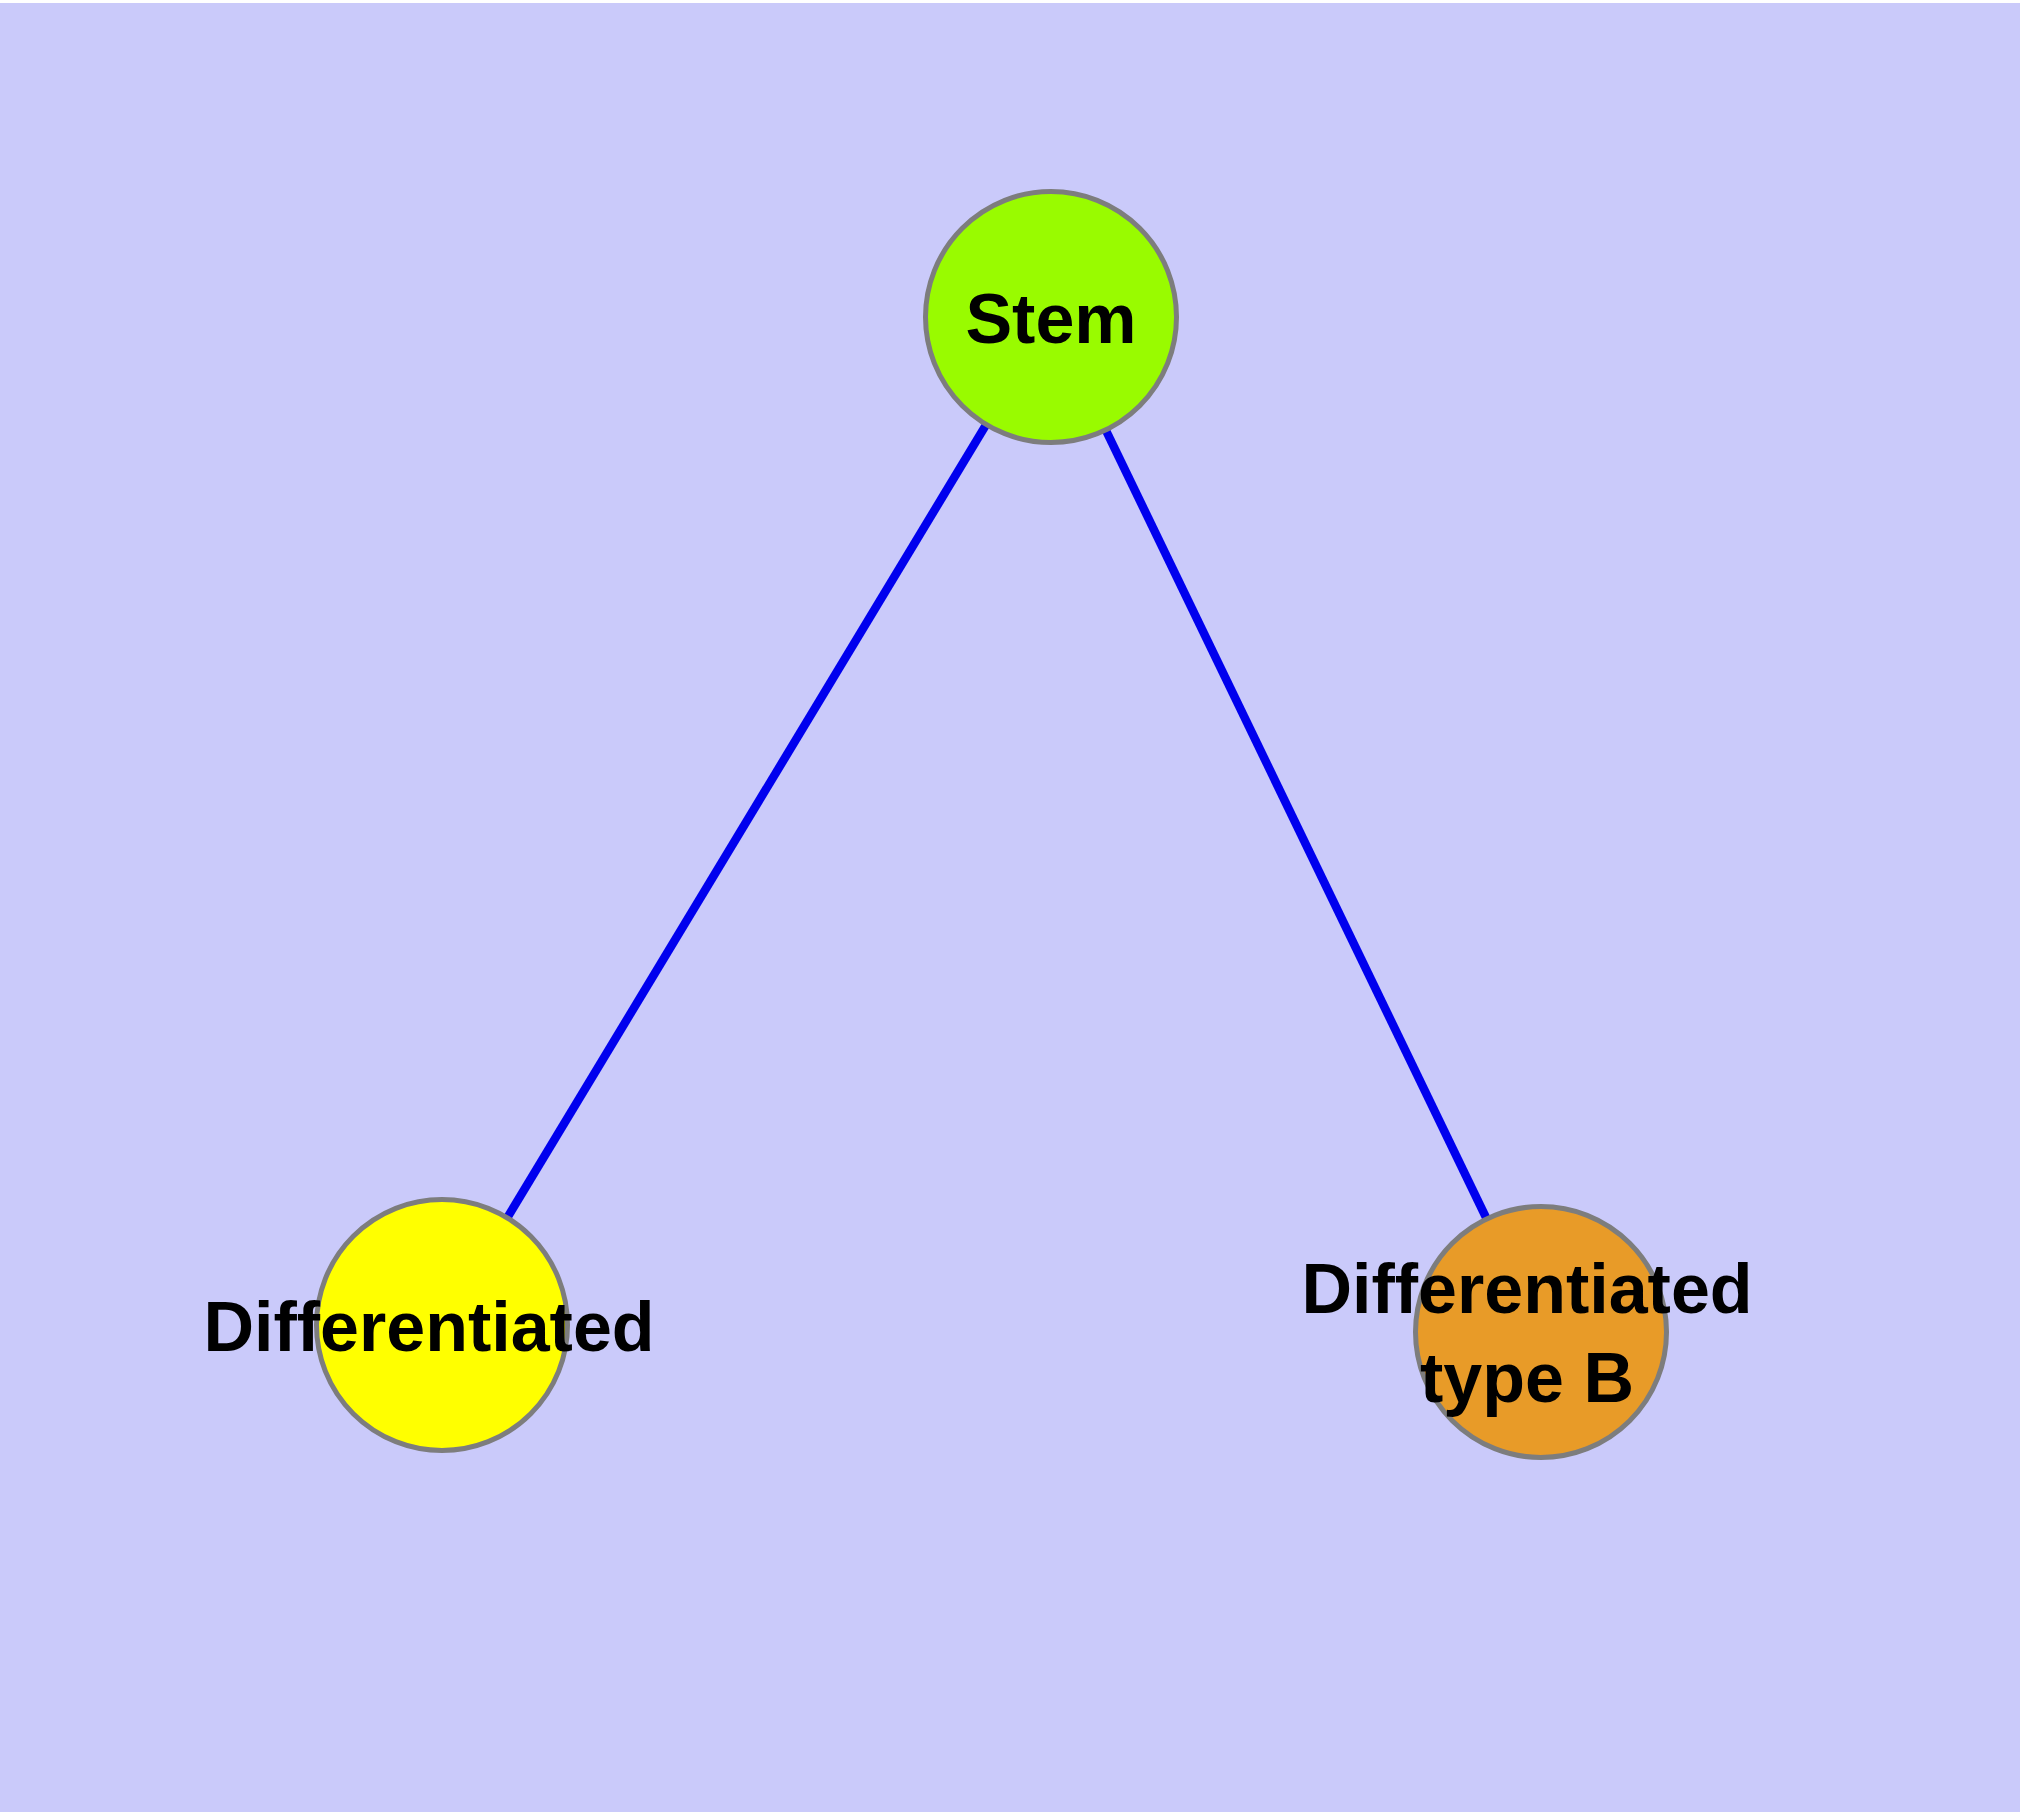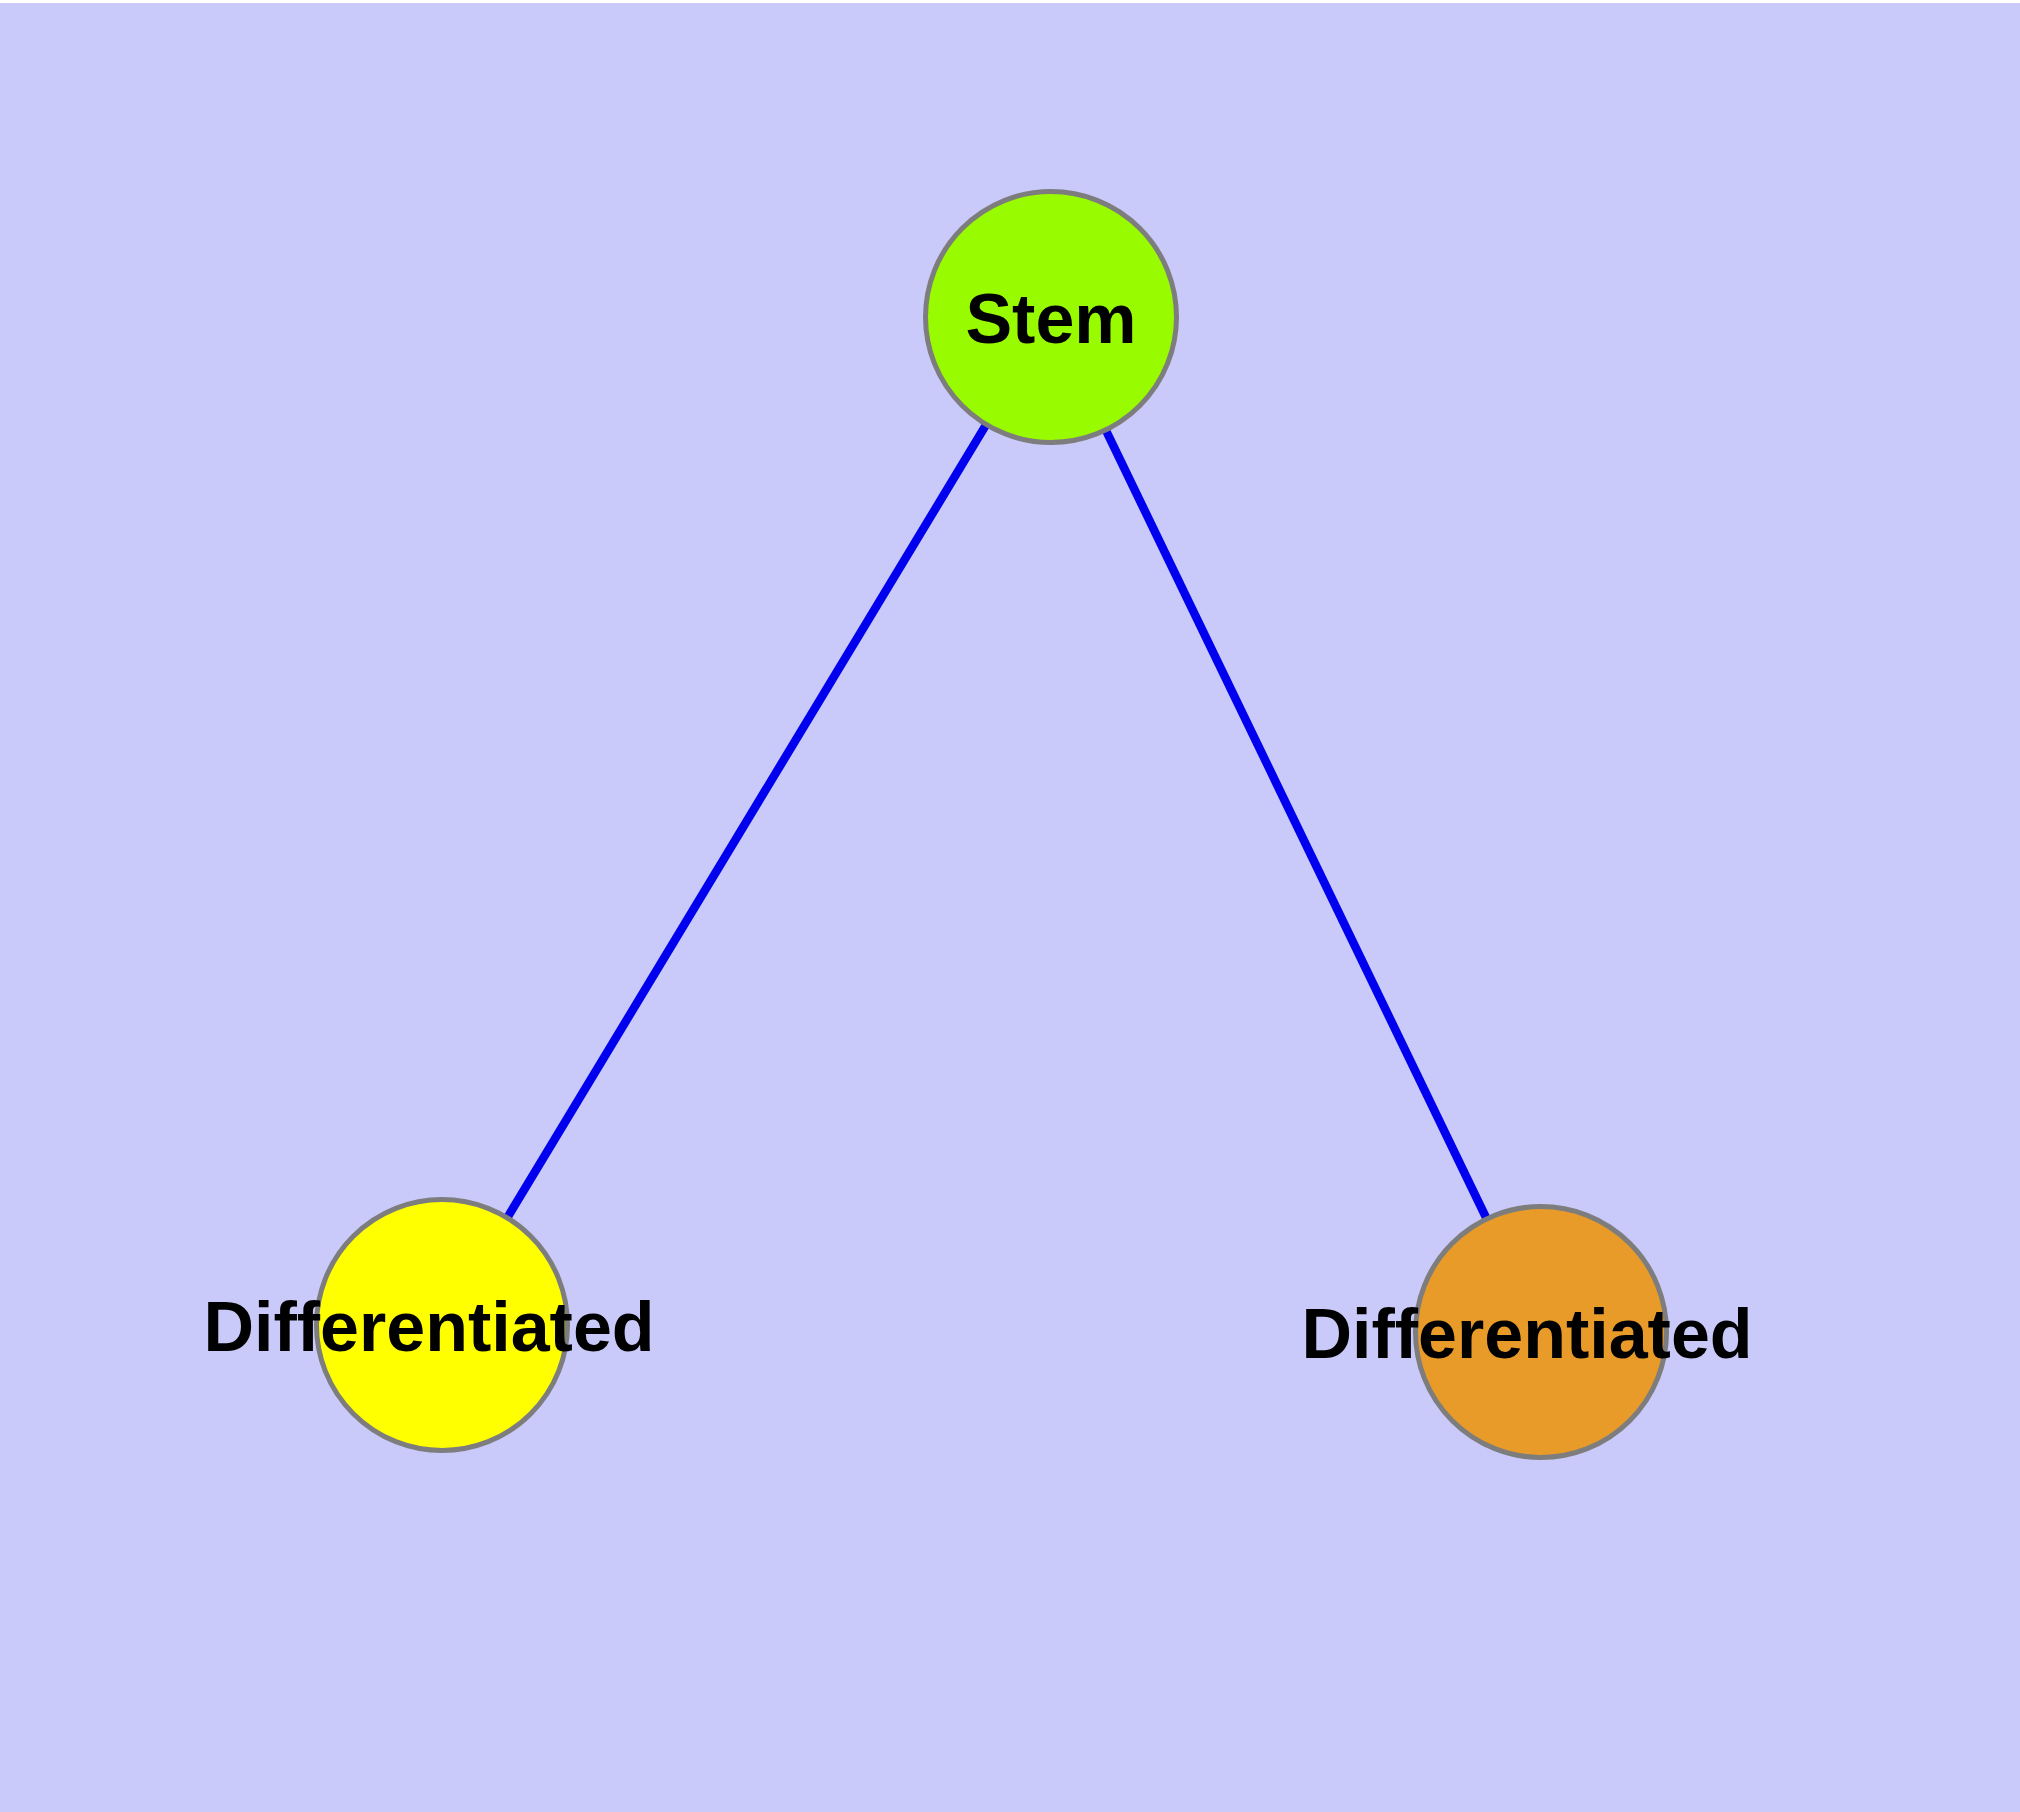--- a/index.html
+++ b/index.html
@@ -71,16 +71,17 @@
   <div class="node-label" style="left: 1051px; top: 319px; color: rgb(0, 0, 0);">
     <div>Stem</div>
   </div>
 
   <div class="node-label" style="left: 429px; top: 1327px; color: rgb(0, 0, 0);">
     <div>Differentiated</div>
   </div>
 
   <div class="node-label" style="left: 1527px; top: 1334px; color: rgb(0, 0, 0);">
     <div>Differentiated</div>
+    <div>type B</div>
   </div>
 
 </div>
 
 
 </body></html>

